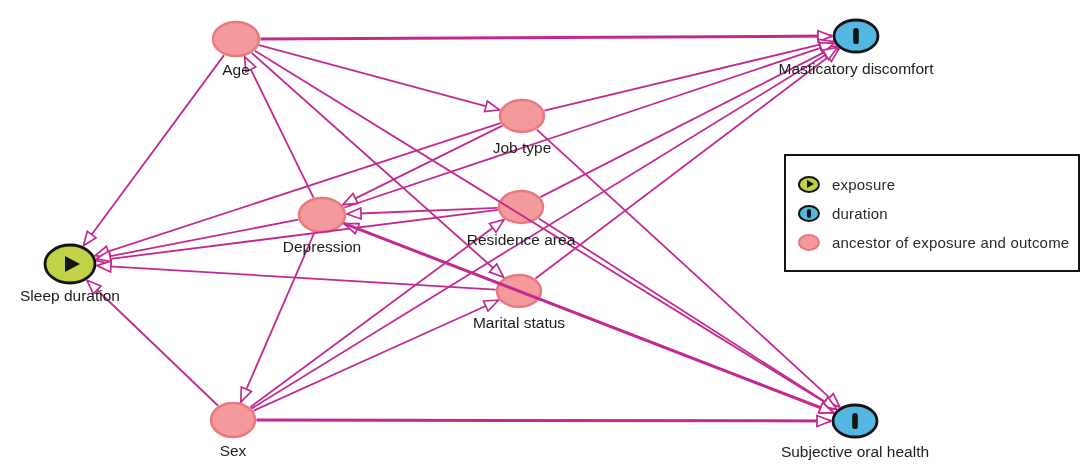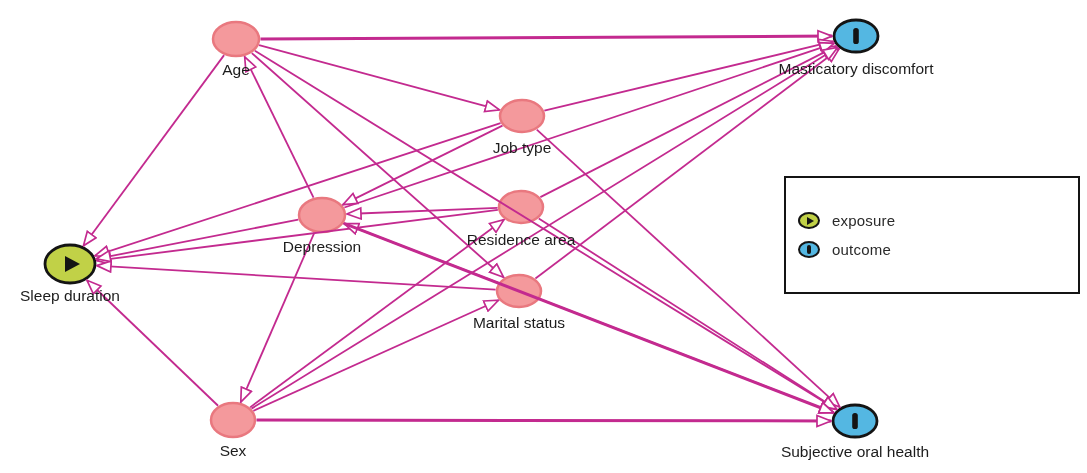--- a/index.html
+++ b/index.html
@@ -4,21 +4,21 @@
 <style>
   html,body{margin:0;padding:0;background:#fff;}
   body{font-family:"Liberation Sans", sans-serif;}
   .stage{position:relative;width:1087px;height:473px;background:#fff;overflow:hidden;}
   svg.dag{position:absolute;left:0;top:0;}
   
   .legend{
     position:absolute;left:784px;top:154px;width:296px;height:118px;
     box-sizing:border-box;border:2.5px solid var(--ink,#141414);background:#fff;
     display:flex;flex-direction:column;justify-content:center;
-    padding:6px 10px 6px 12px;gap:7px;margin-top:22px;
+    padding:6px 10px 6px 12px;gap:7px;
   }
   .lg-row{display:flex;align-items:center;gap:12px;height:22px;}
   .lg-label{font-size:15px;color:#2a2a2a;letter-spacing:.2px;white-space:nowrap;}
   .lg-ell{width:22px;height:17px;border-radius:50%;box-sizing:border-box;
           display:flex;align-items:center;justify-content:center;flex:0 0 auto;}
   .lg-exposure{background:var(--exposure,#C1D147);border:2.2px solid var(--ink,#141414);}
   .lg-exposure i{display:block;width:0;height:0;margin-left:2px;
           border-left:7px solid var(--ink,#141414);
           border-top:4.5px solid transparent;border-bottom:4.5px solid transparent;}
   .lg-outcome{background:var(--outcome,#54B7E2);border:2.2px solid var(--ink,#141414);}
@@ -96,16 +96,20 @@
     <div class="lg-row">
       <span class="lg-ell lg-exposure">
           <i></i>
         </span>
       <span class="lg-label">exposure</span>
     </div>
     <div class="lg-row">
       <span class="lg-ell lg-outcome">
           <i></i>
         </span>
-      <span class="lg-label">outcome</span>
+      <span class="lg-label">duration</span>
+    </div>
+    <div class="lg-row">
+      <span class="lg-ell lg-ancestor"></span>
+      <span class="lg-label">ancestor of exposure and outcome</span>
     </div>
   </div>
 </div>
 
 </body></html>

